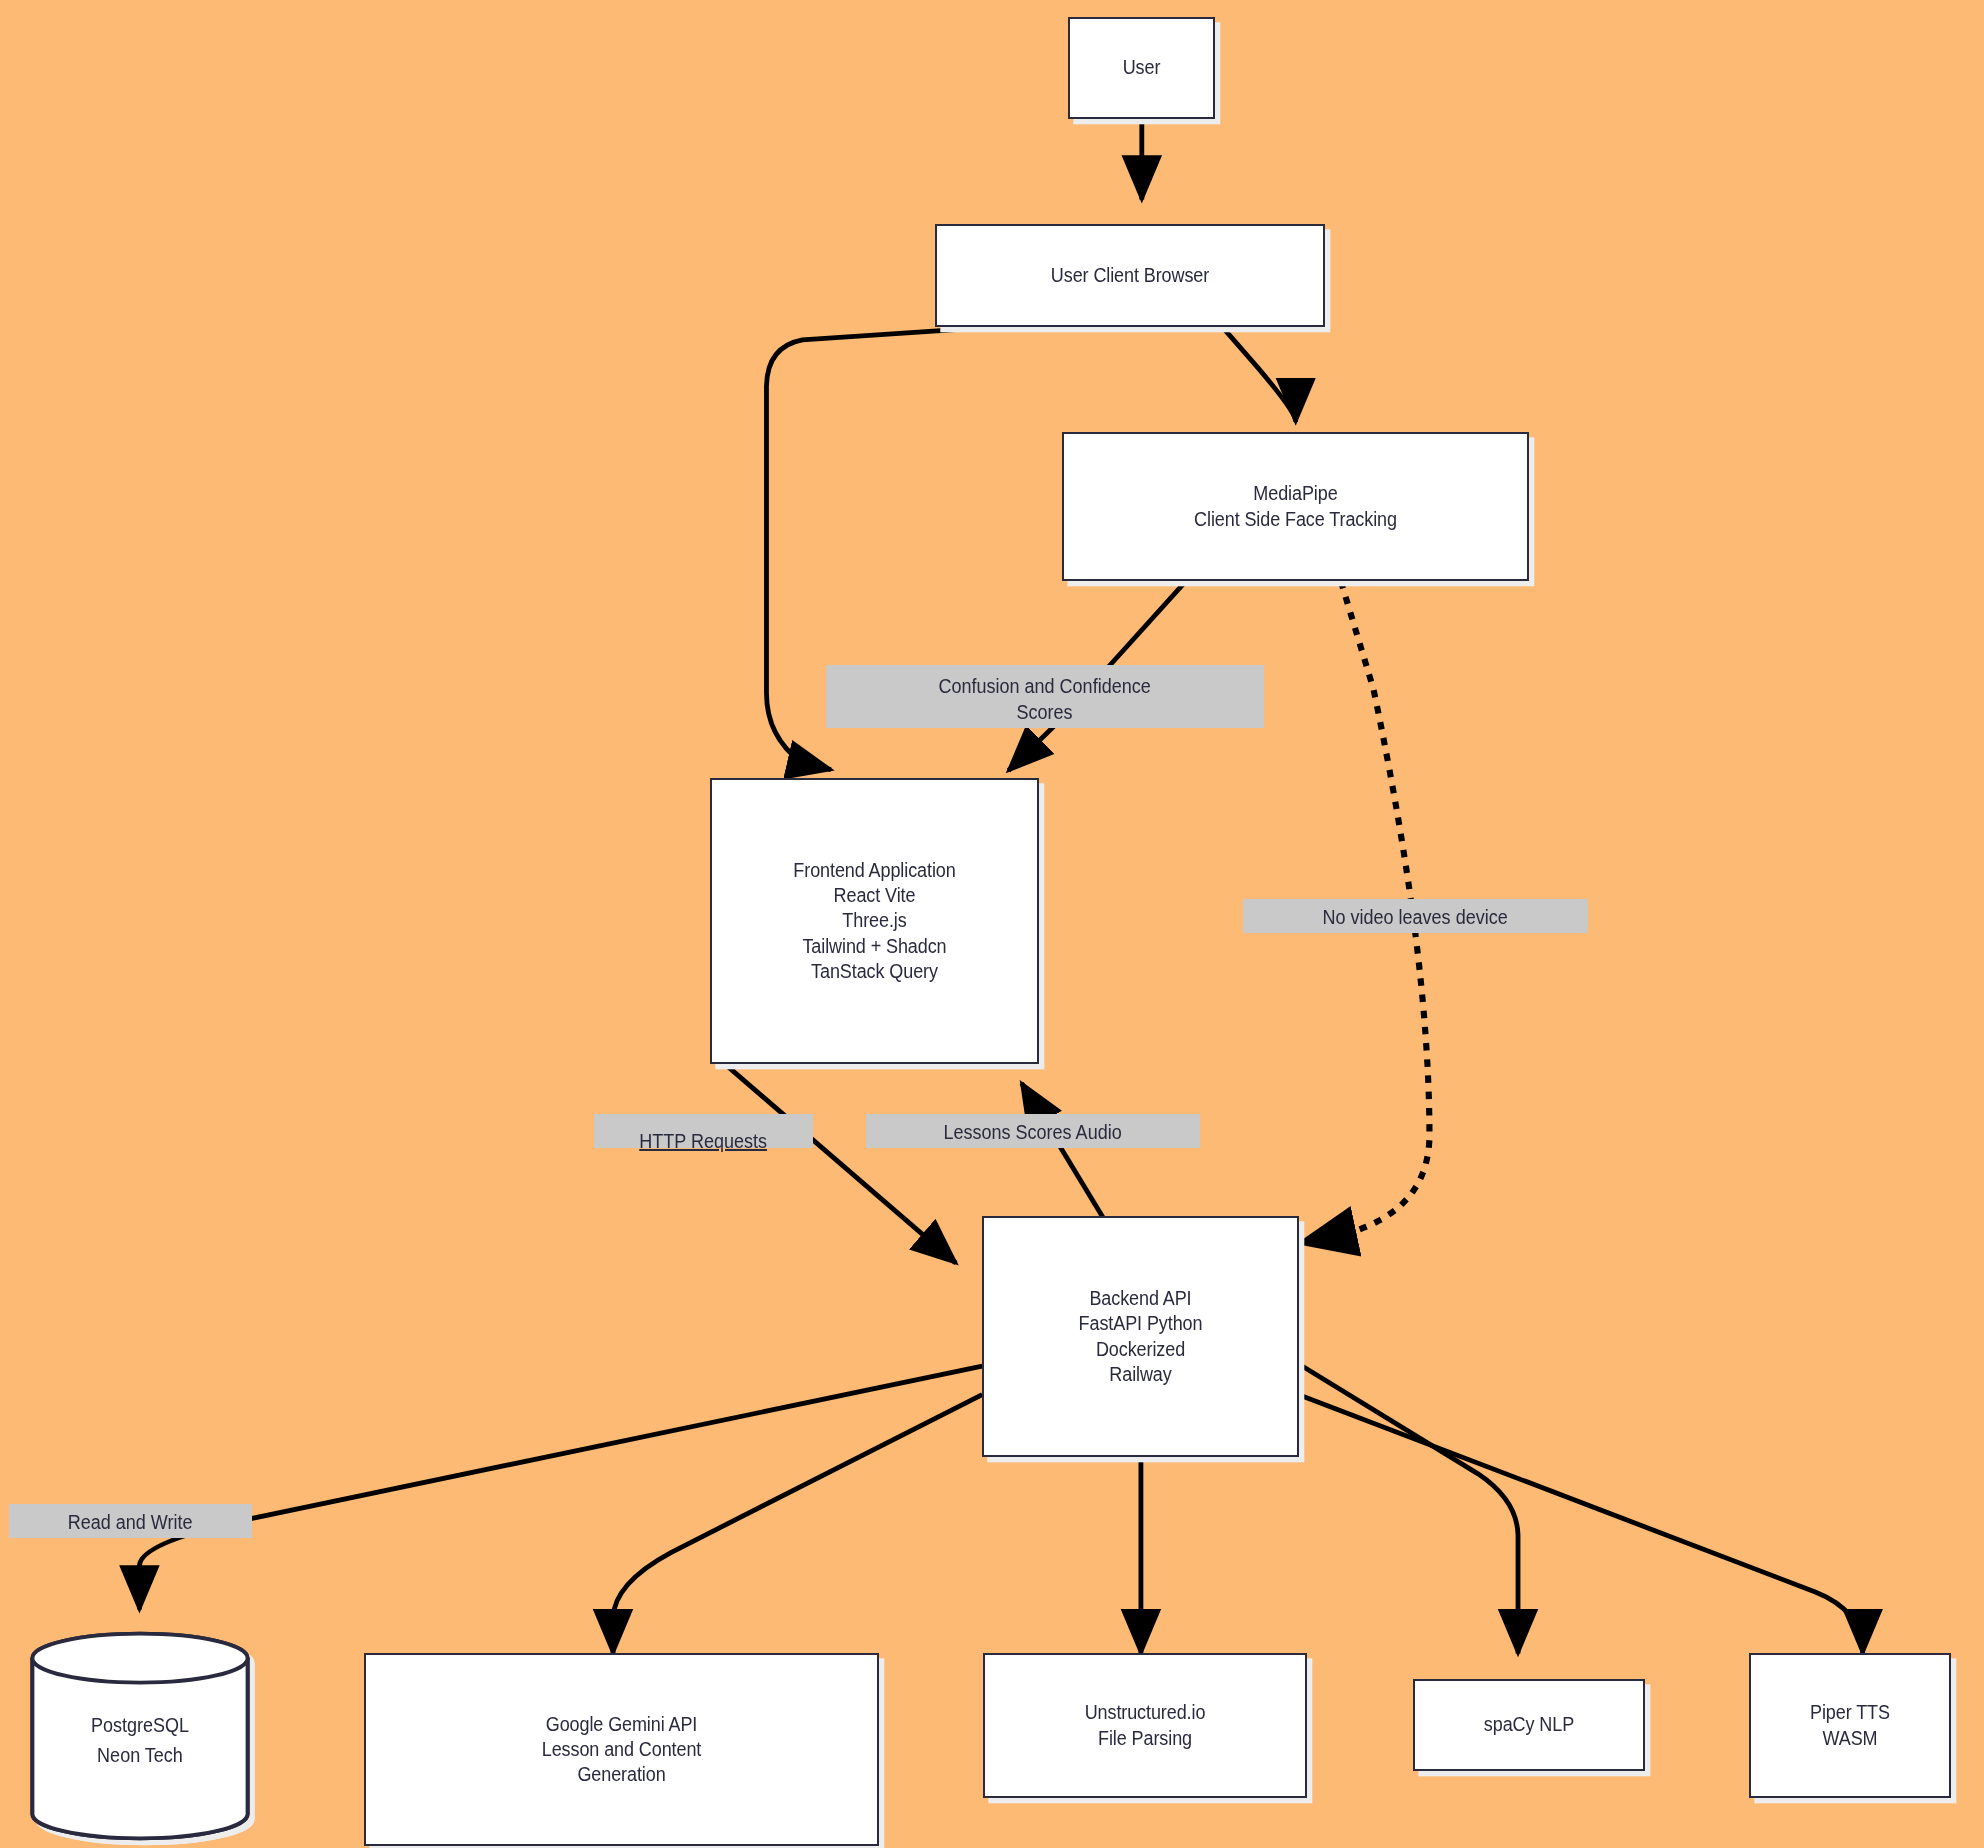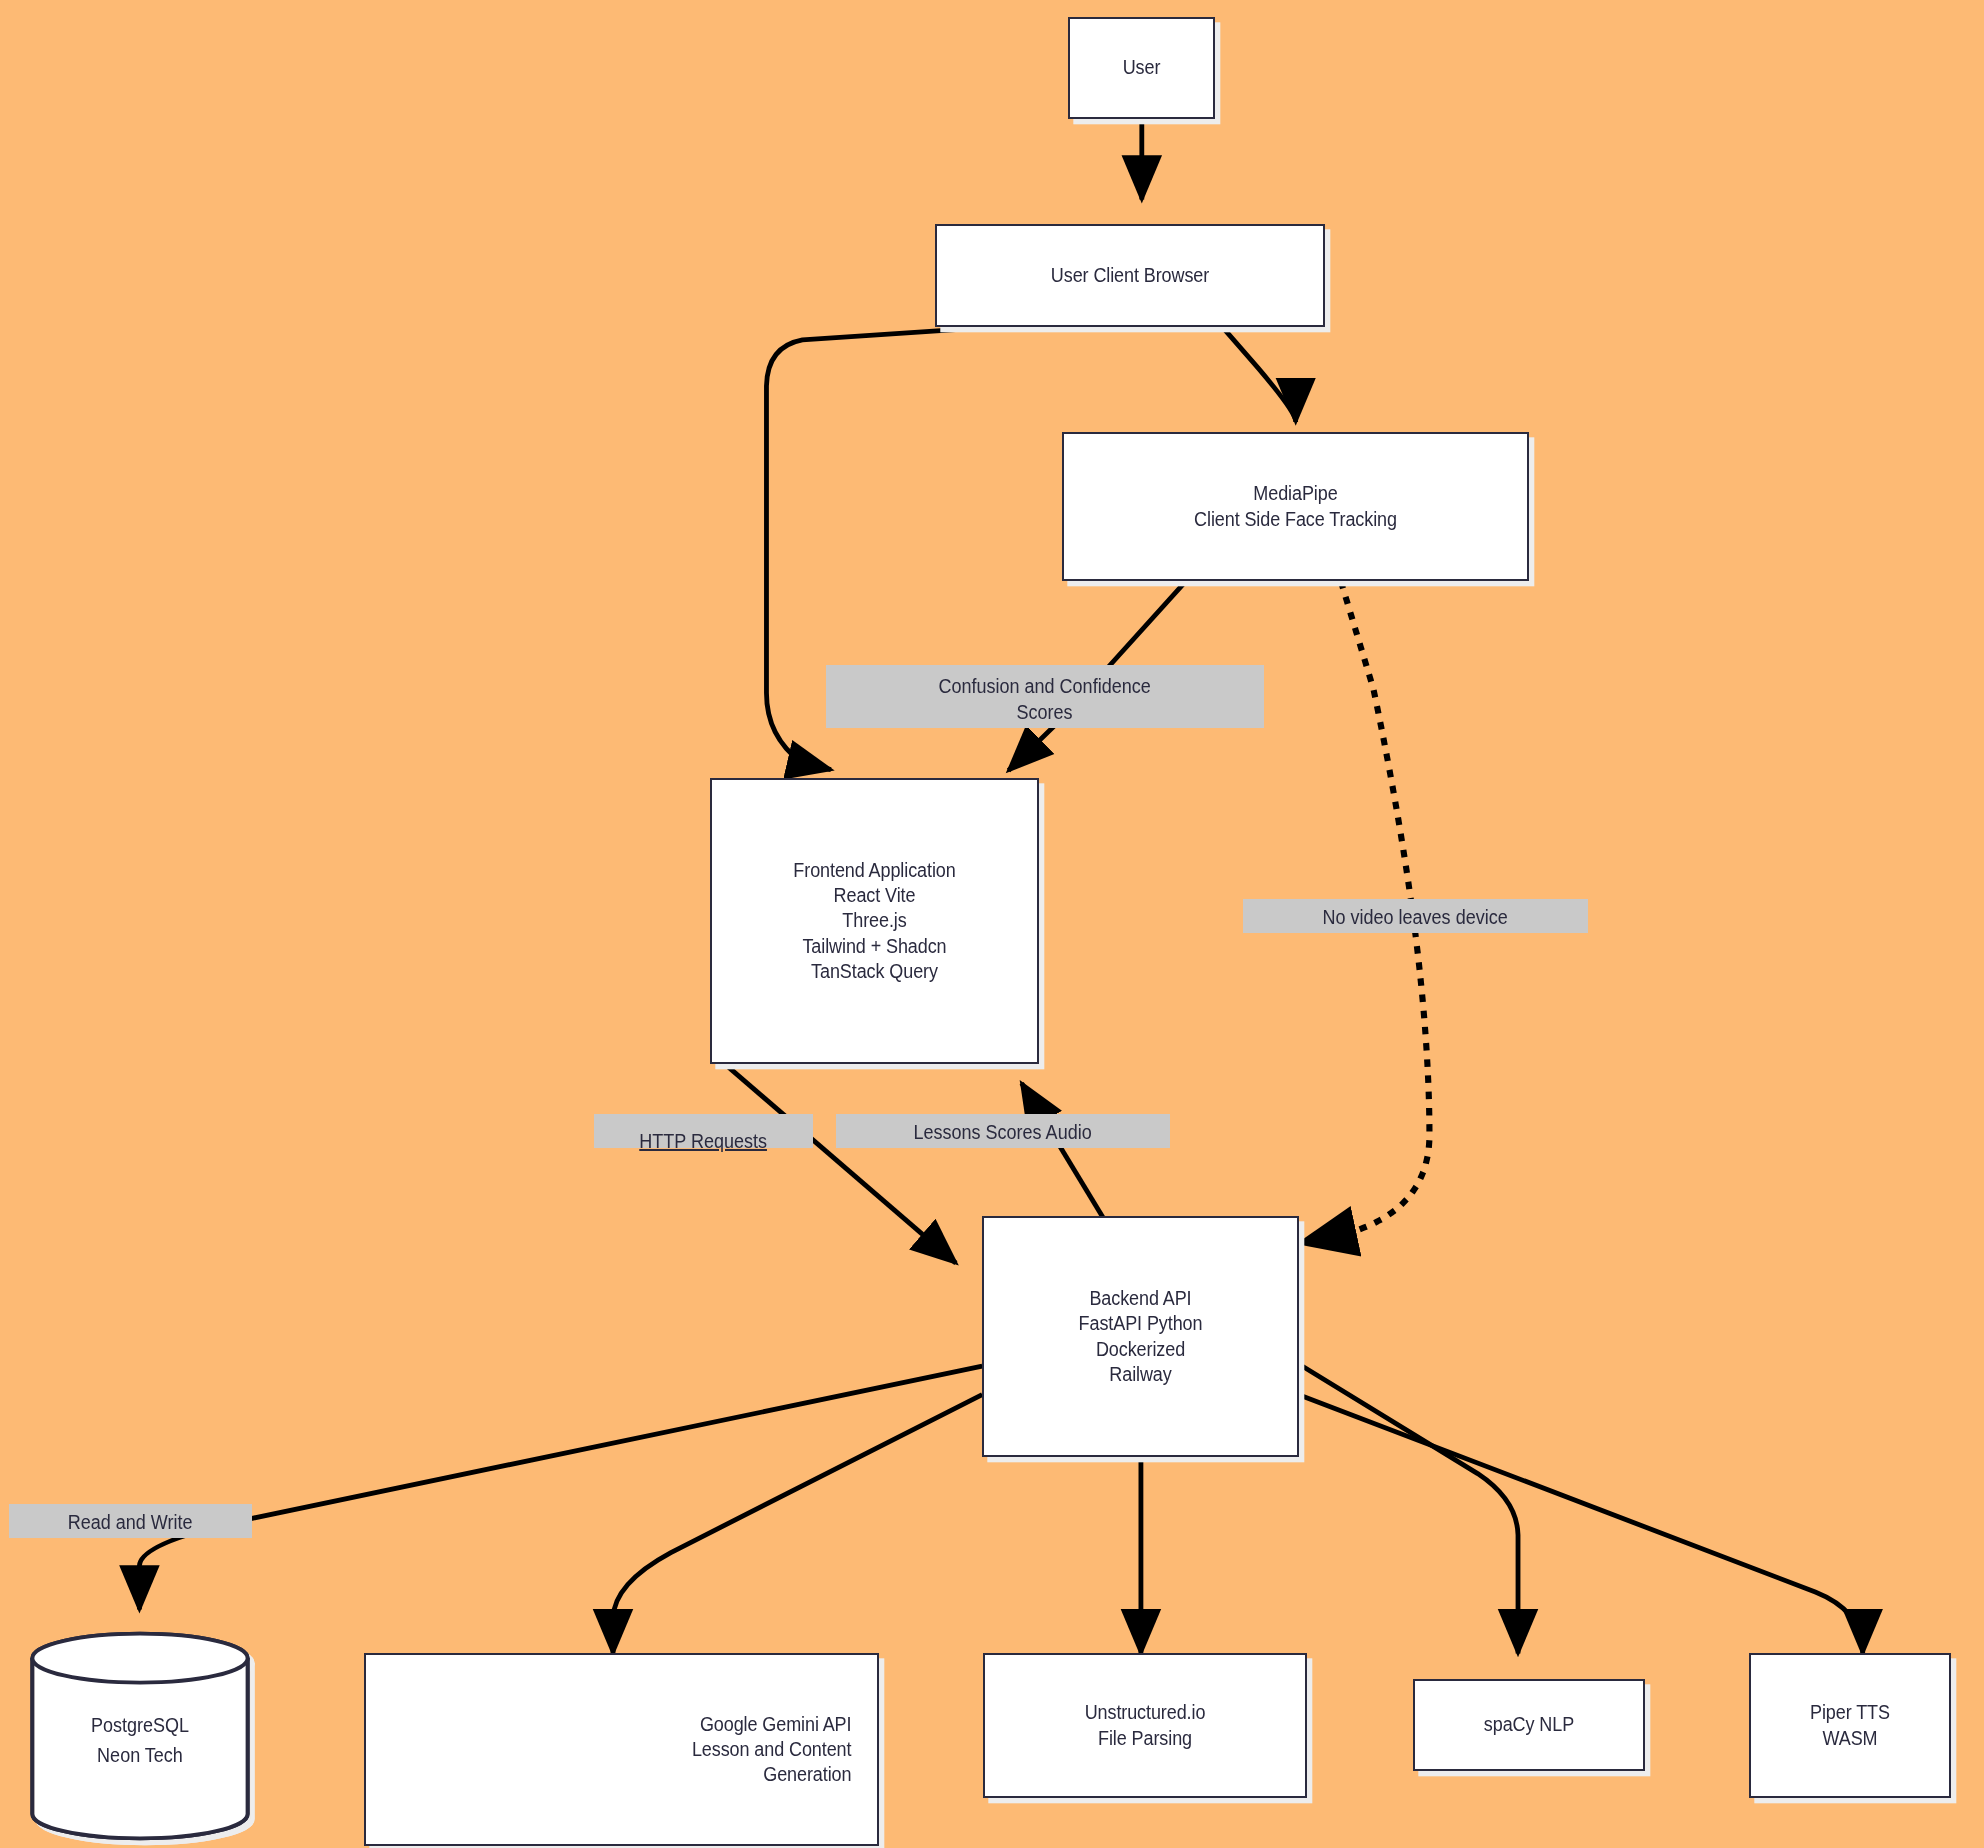--- a/index.html
+++ b/index.html
@@ -146,21 +146,21 @@
       <path d="M18,70 L18,418 A242,54 0 0 0 502,418 L502,70 Z" fill="#ffffff" stroke="none"></path>
       <path d="M14,62 L14,418 A246,56 0 0 0 506,418 L506,62" fill="none" stroke="#2a2a3e" stroke-width="9"></path>
       <path d="M14,62 A246,56 0 0 1 506,62 A246,56 0 0 1 14,62 Z" fill="#ffffff" stroke="#2a2a3e" stroke-width="9"></path>
     </svg>
     <div class="dbtext">
       <span class="ln">PostgreSQL</span>
       <span class="ln">Neon Tech</span>
     </div>
   </div>
 
-  <div class="node" style="left:364px;top:1653px;width:515px;height:193px;text-align:right;">
+  <div class="node" style="left:364px;top:1653px;width:515px;height:193px;">
     <span class="ln">Google Gemini API</span>
     <span class="ln">Lesson and Content</span>
     <span class="ln">Generation</span>
   </div>
 
   <div class="node" style="left:983px;top:1653px;width:324px;height:145px;">
     <span class="ln">Unstructured.io</span>
     <span class="ln">File Parsing</span>
   </div>
 
@@ -179,21 +179,21 @@
   </div>
 
   <div class="elabel" style="left:1243px;top:899px;width:345px;height:34px;padding-top:5.3px;">
     <span class="ln">No video leaves device</span>
   </div>
 
   <div class="elabel" style="left:594px;top:1114px;width:219px;height:34px;padding-top:14px;text-decoration:underline;">
     <span class="ln">HTTP Requests</span>
   </div>
 
-  <div class="elabel" style="left:836px;top:1114px;width:334px;height:34px;padding-top:5.3px;">
+  <div class="elabel" style="left:866px;top:1114px;width:334px;height:34px;padding-top:5.3px;">
     <span class="ln">Lessons Scores Audio</span>
   </div>
 
   <div class="elabel" style="left:8.8px;top:1504px;width:243px;height:34px;padding-top:5.3px;">
     <span class="ln">Read and Write</span>
   </div>
 
 </div>
 
 

